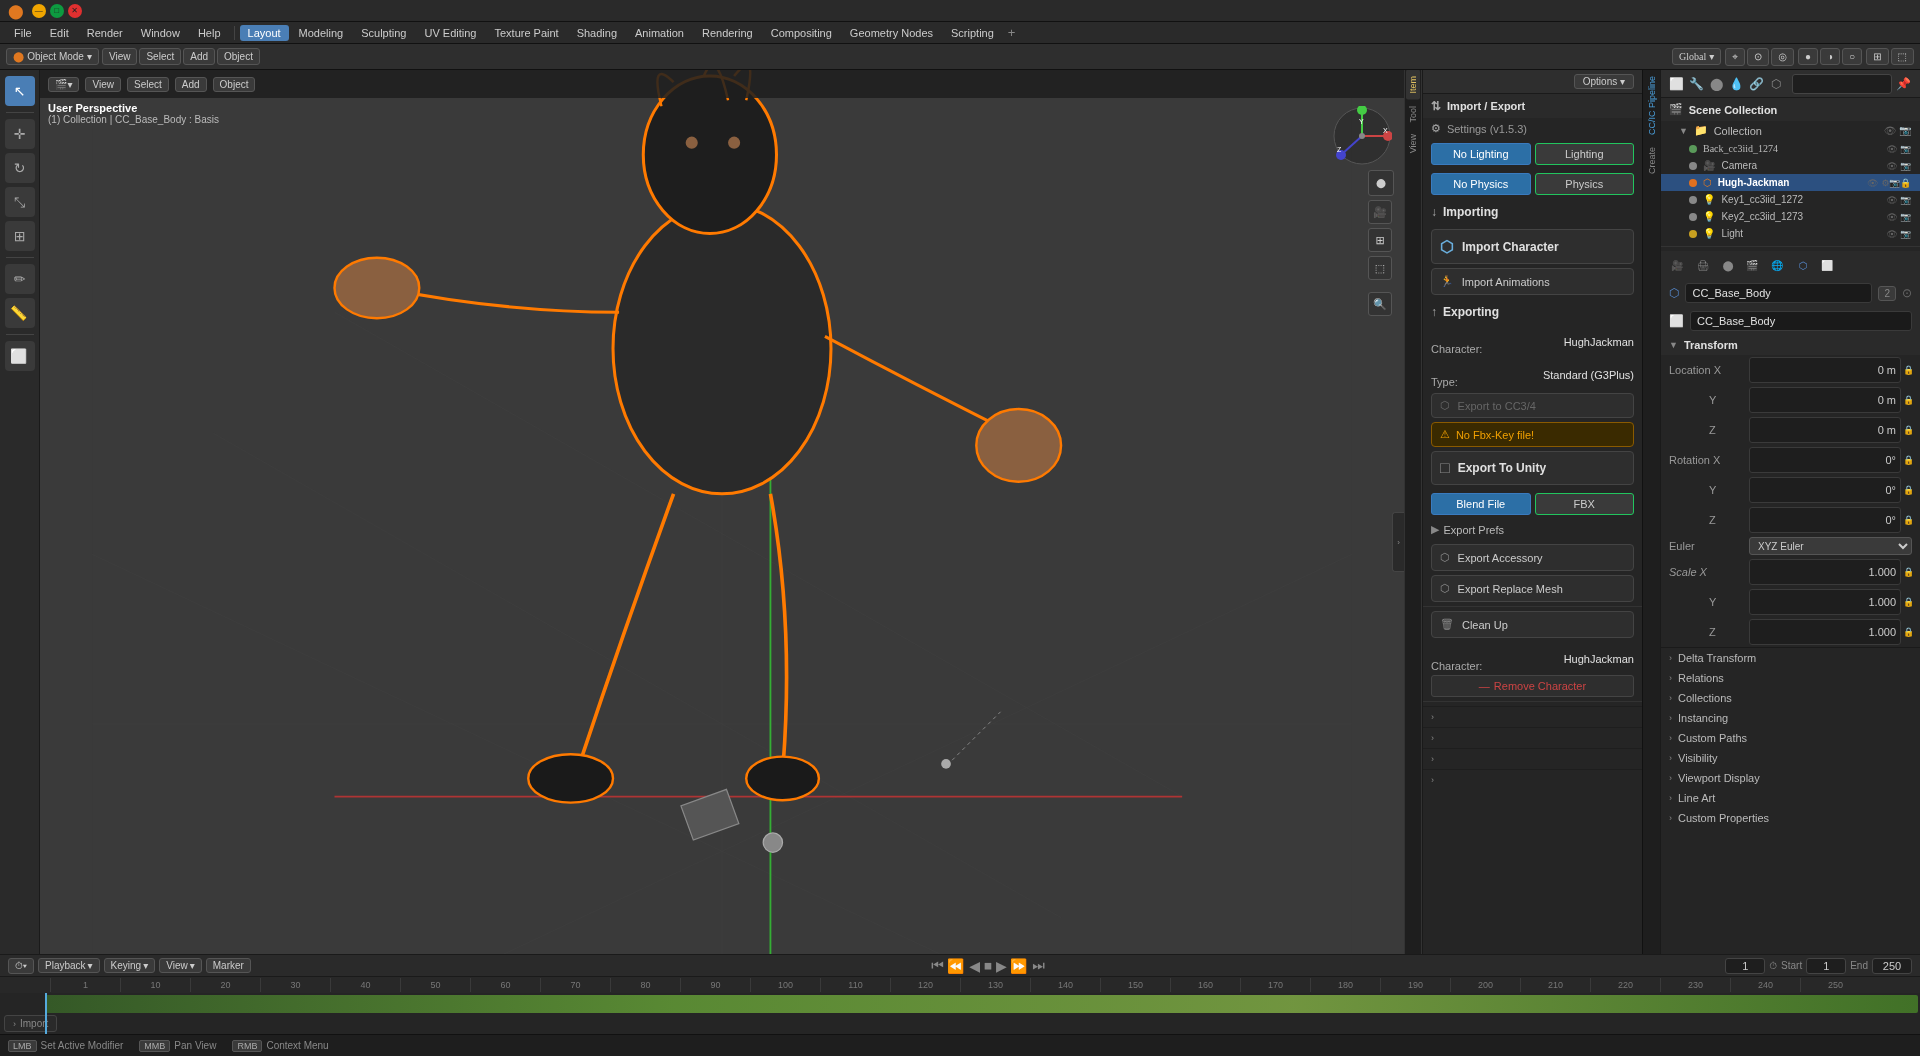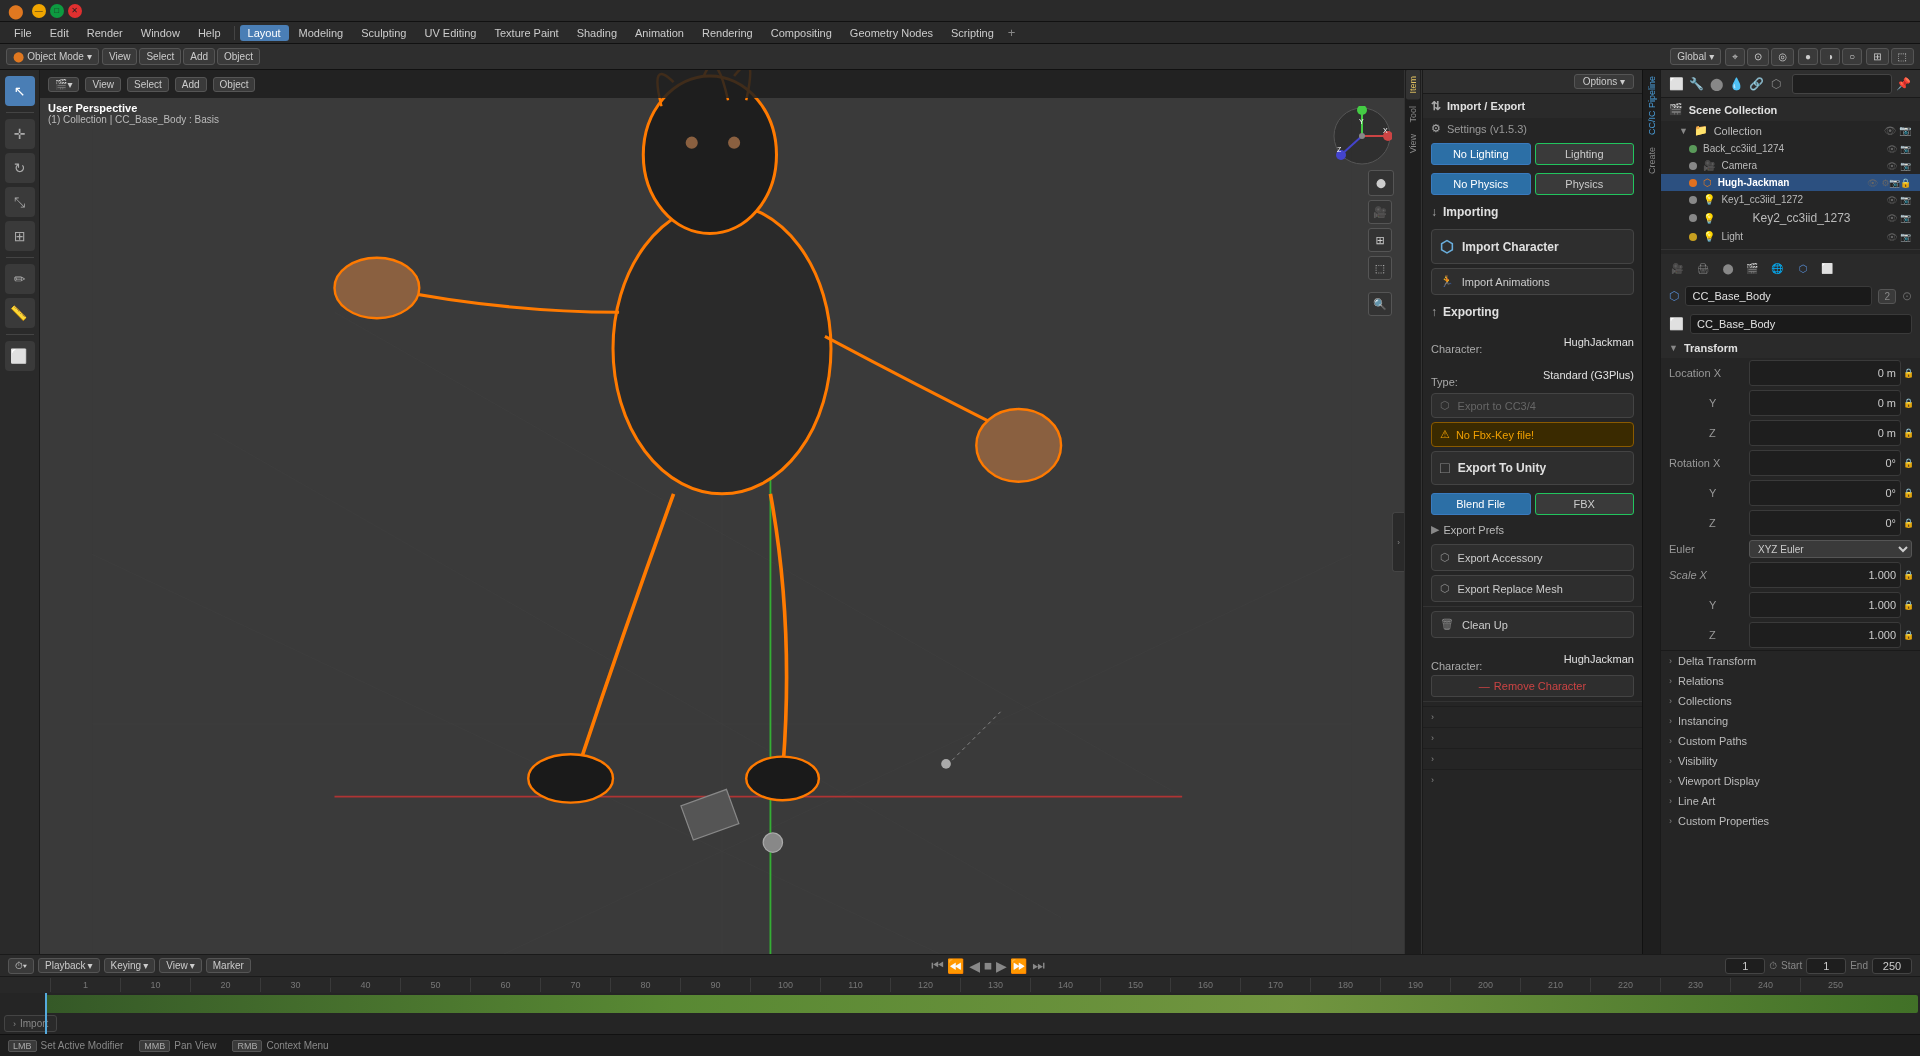--- a/index.html
+++ b/index.html
@@ -803,21 +803,21 @@
       <span>▾</span>
     </div>
     <div style="display:flex;gap:2px;">
       <div class="toolbar-btn">View</div>
       <div class="toolbar-btn">Select</div>
       <div class="toolbar-btn">Add</div>
       <div class="toolbar-btn">Object</div>
     </div>
   </div>
   <div style="flex:1;"></div>
-  <div style="display:flex;align-items:center;gap:4px;">
+  <div style="display:flex;align-items:center;gap:4px;font-family:Liberation Serif, serif;">
     <div class="toolbar-btn">
       <span>Global</span>▾
     </div>
     <div style="display:flex;gap:2px;">
       <div class="toolbar-btn">⌖</div>
       <div class="toolbar-btn">⊙</div>
       <div class="toolbar-btn">◎</div>
     </div>
     <div style="display:flex;gap:2px;">
       <div class="toolbar-btn">●</div>
@@ -1111,21 +1111,21 @@
       <div class="collection-item">
         <span style="font-size:9px;color:#888;">▼</span>
         <span style="color:#aaa;">📁</span>
         <span>Collection</span>
         <div class="visibility-icons">
           <span>👁</span>
           <span>📷</span>
         </div>
       </div>
 
-      <div class="collection-item" style="padding-left:28px;">
+      <div class="collection-item" style="padding-left:28px;font-family:Liberation Serif, serif;">
         <div class="collection-dot col-green"></div>
         <span style="font-size:10px;">Back_cc3iid_1274</span>
         <div class="visibility-icons">
           <span style="font-size:9px;">👁</span>
           <span style="font-size:9px;">📷</span>
         </div>
       </div>
       <div class="collection-item" style="padding-left:28px;">
         <div class="collection-dot col-grey"></div>
         <span style="color:#aaa;font-size:10px;">🎥</span>
@@ -1149,21 +1149,21 @@
         <span style="color:#888;font-size:10px;">💡</span>
         <span style="font-size:10px;">Key1_cc3iid_1272</span>
         <div class="visibility-icons">
           <span style="font-size:9px;">👁</span>
           <span style="font-size:9px;">📷</span>
         </div>
       </div>
       <div class="collection-item" style="padding-left:28px;">
         <div class="collection-dot col-grey"></div>
         <span style="color:#888;font-size:10px;">💡</span>
-        <span style="font-size:12px;margin-left:31px;">Key2_cc3iid_1273</span>
+        <span style="font-size:10px;">Key2_cc3iid_1273</span>
         <div class="visibility-icons">
           <span style="font-size:9px;">👁</span>
           <span style="font-size:9px;">📷</span>
         </div>
       </div>
       <div class="collection-item" style="padding-left:28px;">
         <div class="collection-dot col-yellow"></div>
         <span style="color:#c8a020;font-size:10px;">💡</span>
         <span style="font-size:10px;">Light</span>
         <div class="visibility-icons">

